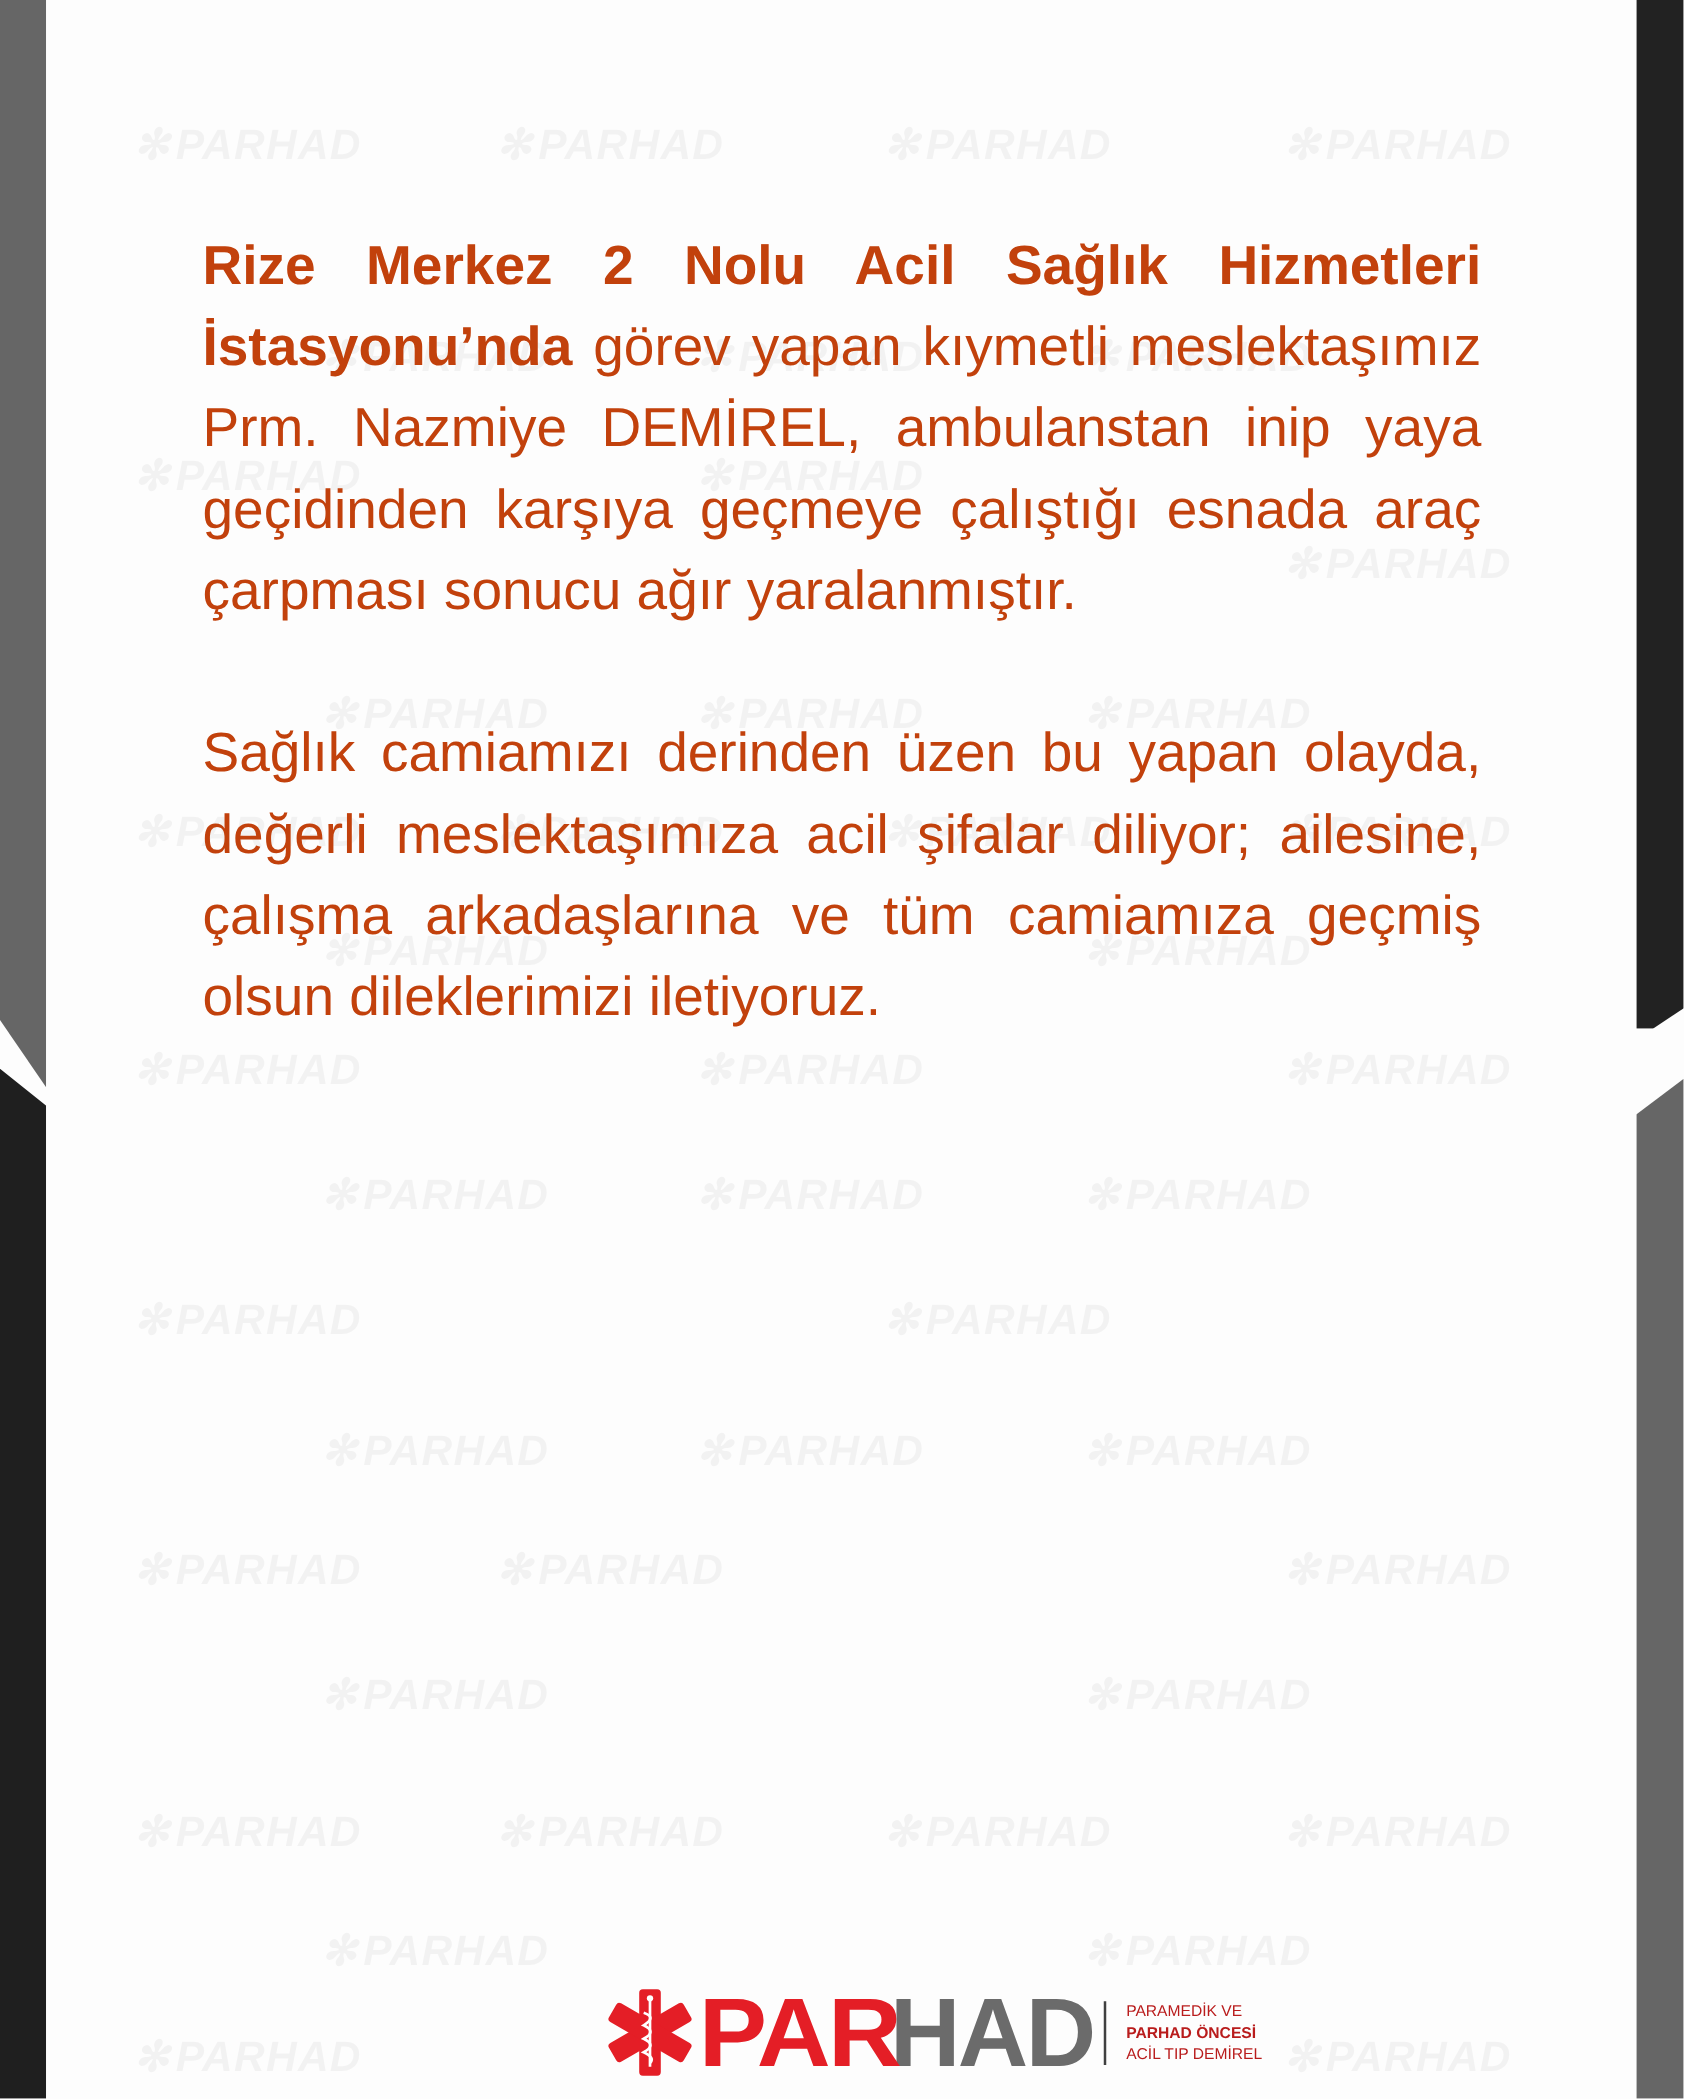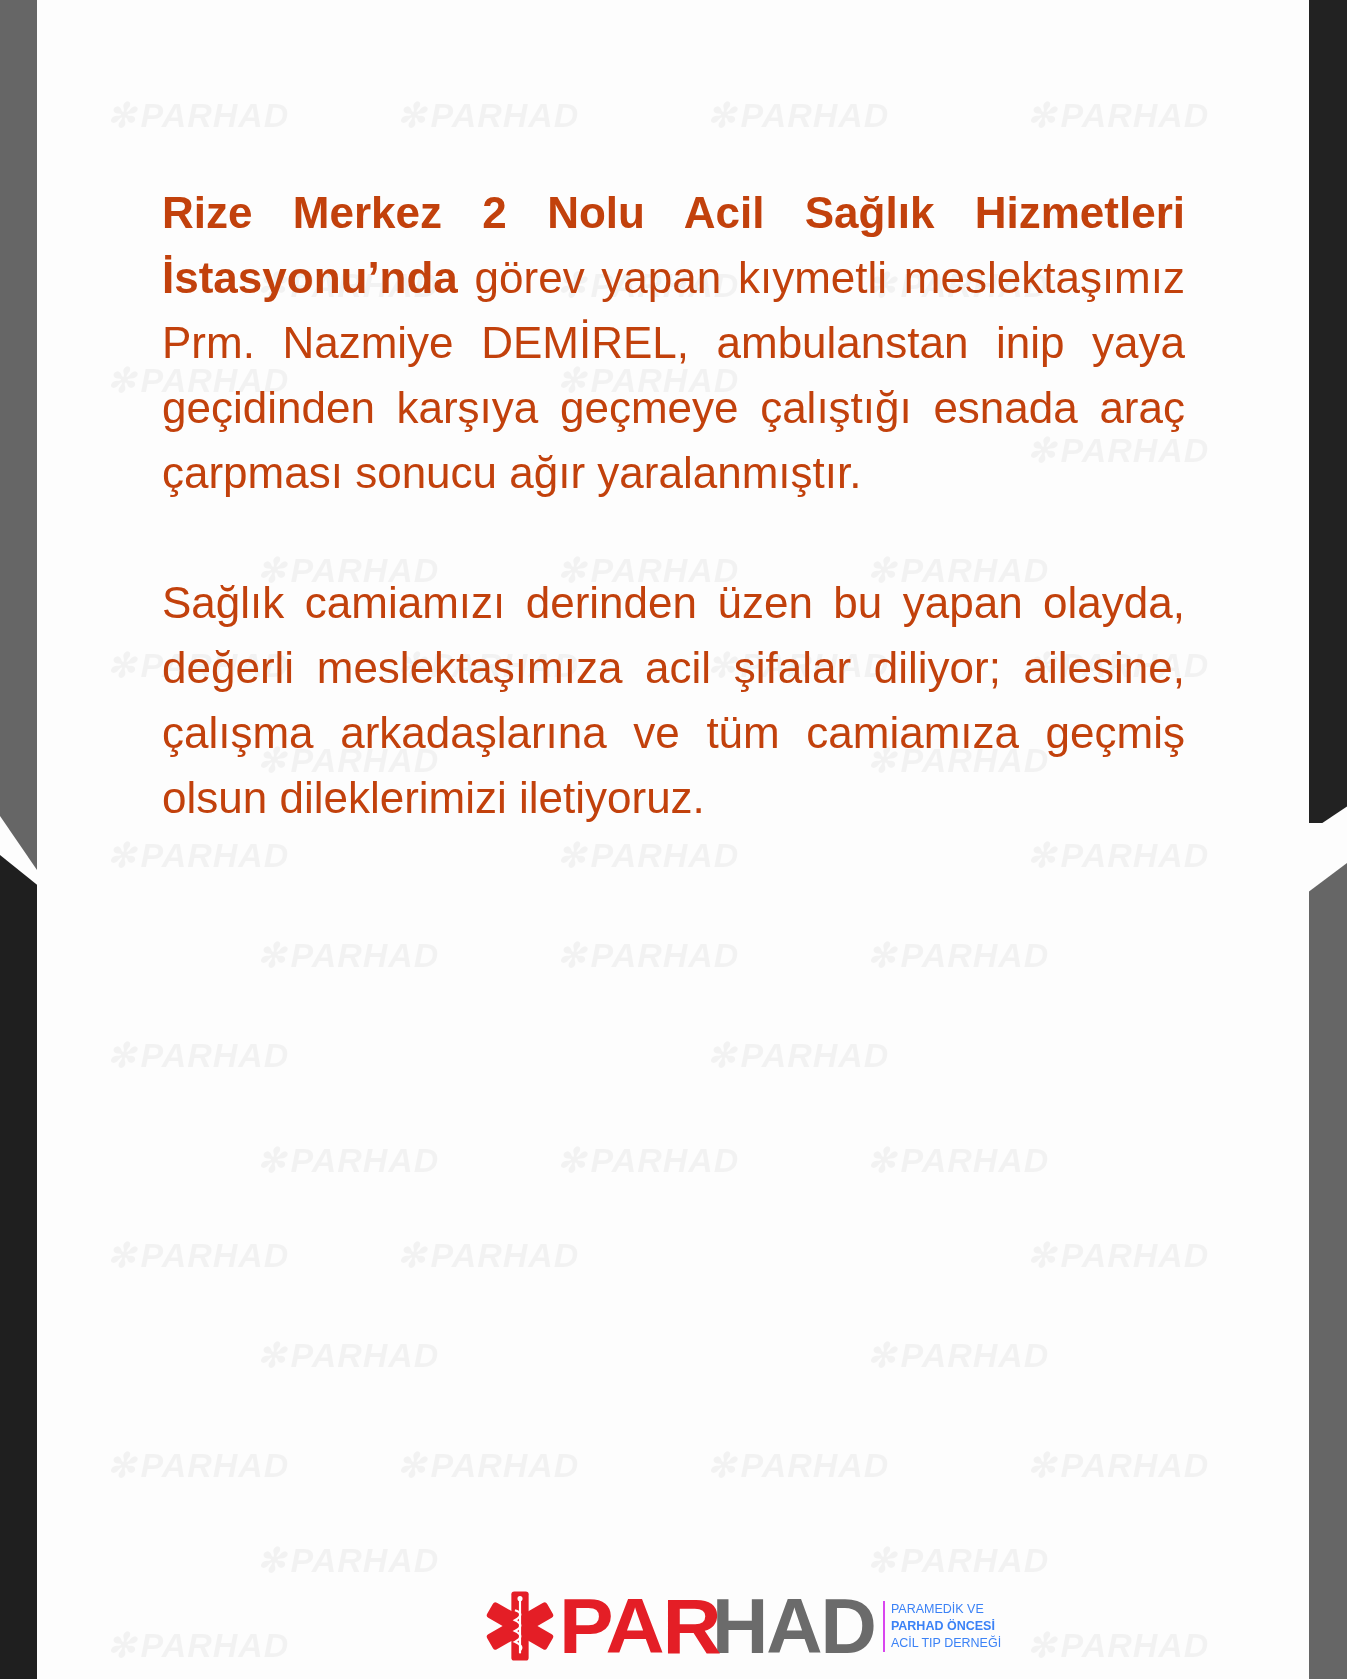--- a/index.html
+++ b/index.html
@@ -12,21 +12,21 @@
   .wm{position:absolute;font-family:"Liberation Sans",sans-serif;font-weight:bold;font-style:italic;font-size:34px;letter-spacing:1px;color:rgba(0,0,0,0.045);white-space:nowrap;}
   .wm::before{content:"✻";margin-right:4px;}
   .content{position:absolute;left:162px;top:180px;width:1023px;color:#c2410c;font-size:44px;line-height:65px;}
   .para{margin:0 0 65px 0;text-align:justify;}
   .bold{font-weight:bold;}
   .closing{font-weight:bold;margin:0;}
   .logo{position:absolute;left:483px;top:1590px;height:72px;display:flex;align-items:center;}
   .logo-star{width:74px;height:72px;}
   .logo-par{font-family:"Liberation Sans",sans-serif;font-weight:bold;font-size:78px;letter-spacing:-2px;color:#e41e26;line-height:72px;margin-left:2px;transform:scaleX(1.05);transform-origin:left;}
   .logo-had{font-family:"Liberation Sans",sans-serif;font-weight:bold;font-size:78px;letter-spacing:-2px;color:#6b6b6b;line-height:72px;}
-  .logo-sub{margin-left:8px;border-left:2px solid #d946ef;padding-left:6px;font-size:12.5px;line-height:17px;color:#3b82f6;}
+  .logo-sub{margin-left:8px;border-left:2px solid #404040;padding-left:16px;font-size:12.5px;line-height:17px;color:#b91c1c;}
   .logo-sub div:nth-child(2){font-weight:bold;}
 </style>
 </head>
 <body>
 
 <div class="frame-left">
   <div class="seg" style="top:0;height:870px;background:#666;clip-path:polygon(0 0,100% 0,100% 100%,100% 100%,0 93.8%);"></div>
   <div class="seg" style="top:855px;height:824px;background:#1f1f1f;clip-path:polygon(0 0,100% 3.6%,100% 100%,0 100%);"></div>
 </div>
 
@@ -97,15 +97,15 @@
       <line x1="50" y1="14" x2="50" y2="88"></line>
       <path d="M43 28 Q58 33 43 42 Q58 49 43 57 Q58 64 43 72 Q56 78 50 84"></path>
     </g>
     <circle cx="50" cy="12" r="3.5" fill="#fff"></circle>
   </svg>
   <span class="logo-par">PAR</span>
   <span class="logo-had">HAD</span>
   <div class="logo-sub">
     <div>PARAMEDİK VE</div>
     <div>PARHAD ÖNCESİ</div>
-    <div>ACİL TIP DERNEĞİ</div>
+    <div>ACİL TIP DEMİREL</div>
   </div>
 </div>
 
 </body></html>

